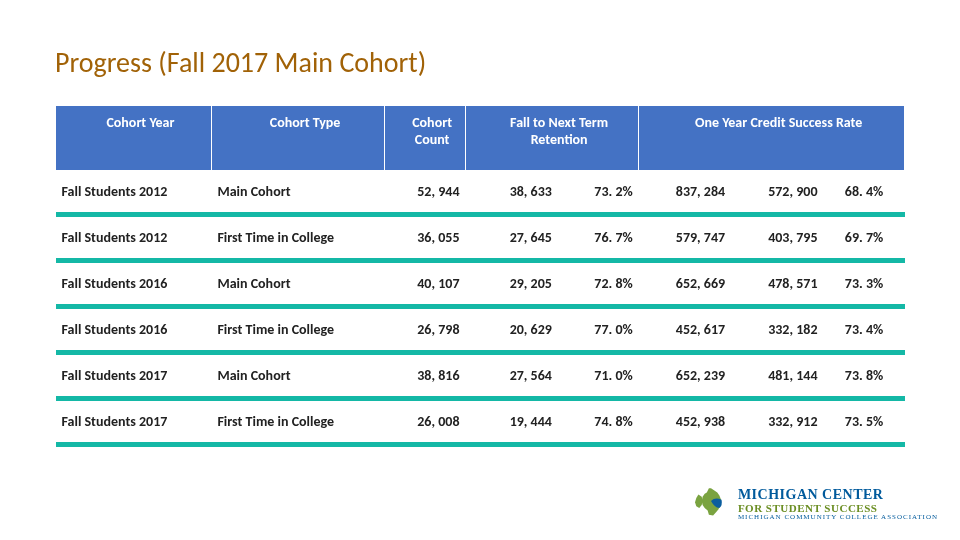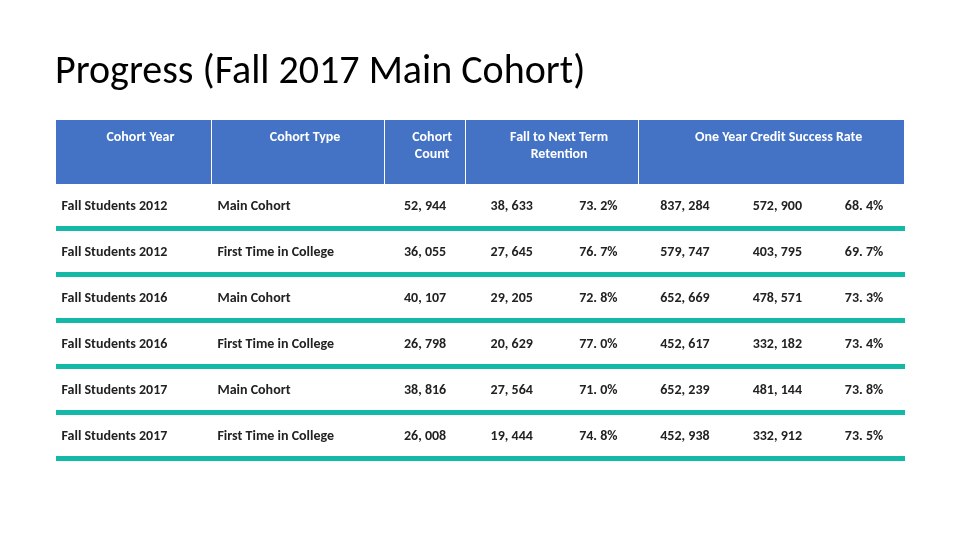--- a/index.html
+++ b/index.html
@@ -10,23 +10,23 @@
     font-family: Calibri, "Segoe UI", Arial, sans-serif;
     color: #222;
     overflow: hidden;
   }
   .slide {
     position: relative;
     width: 960px; height: 540px;
     padding: 45px 55px 0 55px;
   }
   .title {
-    font-size: 40px;
+    font-size: 28px;
     font-weight: 400;
-    color: #000000;
+    color: #a16207;
     margin: 0 0 25px 0;
   }
   table {
     border-collapse: collapse;
     width: 100%;
     table-layout: fixed;
     font-size: 14px;
   }
   thead th {
     background: #4472c4;
@@ -38,21 +38,21 @@
     border: 1px solid #ffffff;
   }
   tbody td {
     padding: 12px 6px;
     border-bottom: 5px solid #14b8a6;
     font-weight: 700;
     color: #222;
     vertical-align: middle;
   }
   tbody td.left { text-align: left; }
-  tbody td.center { text-align: center; }
+  tbody td.center { text-align: right; }
   tbody td.right { text-align: center; }
   col.c-year   { width: 135px; }
   col.c-type   { width: 150px; }
   col.c-count  { width: 70px;  }
   col.c-ret-n  { width: 80px;  }
   col.c-ret-p  { width: 70px;  }
   col.c-cred-a { width: 80px;  }
   col.c-cred-b { width: 80px;  }
   col.c-cred-p { width: 70px;  }
 
@@ -157,14 +157,28 @@
         <td class="center">26, 008</td>
         <td class="center">19, 444</td>
         <td class="center">74. 8%</td>
         <td class="center">452, 938</td>
         <td class="center">332, 912</td>
         <td class="right">73. 5%</td>
       </tr>
     </tbody>
   </table>
 
+  <div class="logo">
+    <span>
+      <svg width="42" height="42" viewBox="0 0 100 100">
+        <path d="M45 15 L40 25 L35 28 L30 35 L28 45 L30 55 L35 62 L42 68 L45 78 L55 80 L62 72 L68 65 L72 55 L74 42 L70 32 L65 25 L58 20 L50 15 Z" fill="#7aa340"></path>
+        <path d="M20 30 L15 38 L12 48 L15 58 L22 62 L28 55 L30 45 L28 35 Z" fill="#7aa340"></path>
+        <path d="M50 45 Q60 35 75 42 Q78 55 70 62 Q58 60 50 45 Z" fill="#0b5e9e"></path>
+      </svg>
+    </span>
+    <div class="logo-text">
+      <div class="l1">MICHIGAN CENTER</div>
+      <div class="l2">FOR STUDENT SUCCESS</div>
+      <div class="l3">MICHIGAN COMMUNITY COLLEGE ASSOCIATION</div>
+    </div>
+  </div>
 
 </div>
 
 </body></html>

